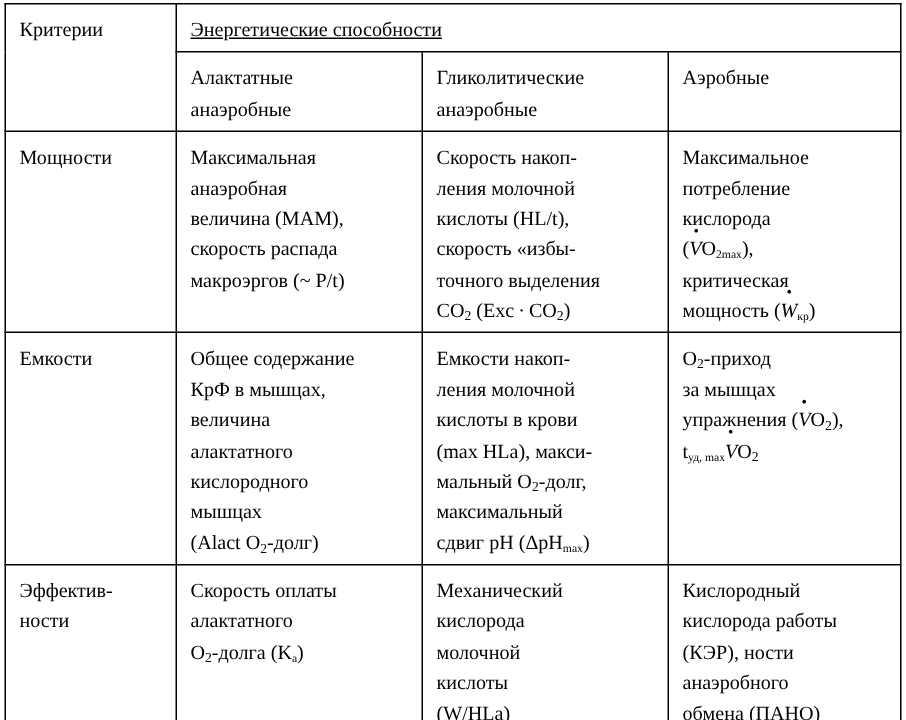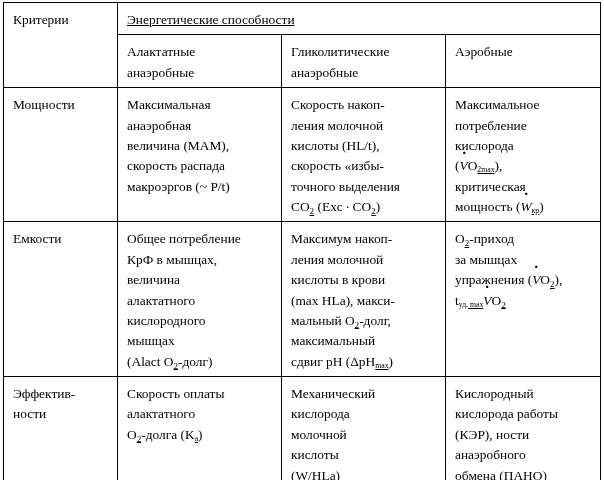--- a/index.html
+++ b/index.html
@@ -74,21 +74,20 @@
 
   .cell-body {
     display: block;
   }
   .line { display: block; white-space: nowrap; }
 
   sub {
     font-size: 0.68em;
     vertical-align: -0.28em;
     line-height: 0;
-    text-decoration: underline;
   }
   sub.tiny {
     font-size: 0.58em;
   }
   
   .dotted {
     position: relative;
     display: inline-block;
     font-style: italic;
   }
@@ -168,33 +167,33 @@
             <span class="line">мощность (<span class="dotted">W</span><sub class="tiny">кр</sub>)</span>
           </span>
         </td>
       </tr>
 
       <tr>
         <td>Емкости</td>
 
         <td>
           <span class="cell-body">
-            <span class="line">Общее потребление</span>
+            <span class="line">Общее содержание</span>
             <span class="line">КрФ в мышцах,</span>
             <span class="line">величина</span>
             <span class="line">алактатного</span>
             <span class="line">кислородного</span>
             <span class="line">мышцах</span>
             <span class="line">(Alact O<sub>2</sub>-долг)</span>
           </span>
         </td>
 
         <td>
           <span class="cell-body">
-            <span class="line">Максимум накоп-</span>
+            <span class="line">Емкости накоп-</span>
             <span class="line">ления молочной</span>
             <span class="line">кислоты в крови</span>
             <span class="line">(max HLa), макси-</span>
             <span class="line">мальный O<sub>2</sub>-долг,</span>
             <span class="line">максимальный</span>
             <span class="line">сдвиг pH (ΔpH<sub class="tiny">max</sub>)</span>
           </span>
         </td>
 
         <td>

